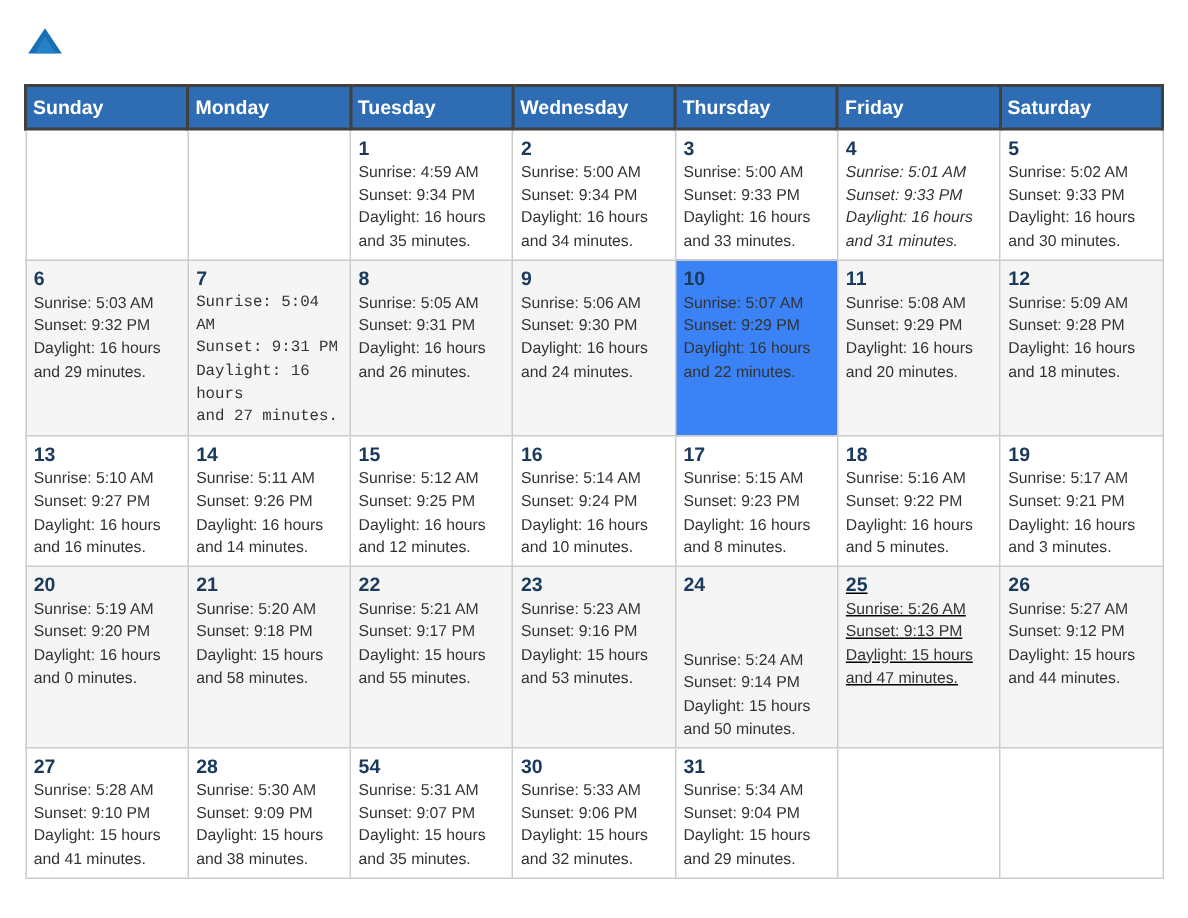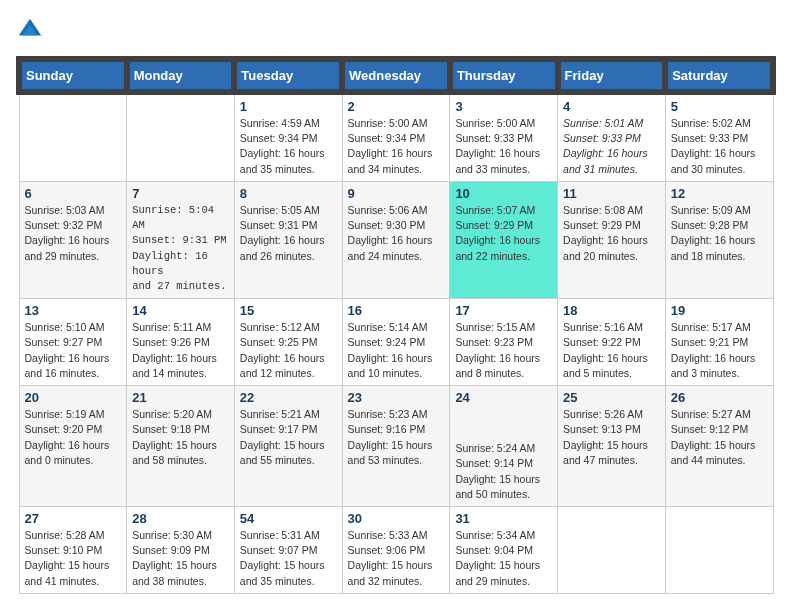--- a/index.html
+++ b/index.html
@@ -52,21 +52,21 @@
       border-collapse: collapse;
       font-size: 11px;
     }
     .calendar th {
       background: #2e6db4;
       color: #fff;
       padding: 6px 4px;
       text-align: left;
       font-size: 13px;
       font-weight: bold;
-      border: 6px solid #404040;
+      border: 2px solid #404040;
     }
     .calendar td {
       border: 1px solid #ccc;
       vertical-align: top;
       padding: 4px 5px;
       width: 108px;
       min-height: 80px;
       background: #fff;
     }
     .calendar tr:nth-child(even) td {
@@ -182,21 +182,21 @@
 Daylight: 16 hours
 and 26 minutes.</div>
         </td>
         <td style="background: rgb(245, 245, 245);">
           <span class="day-num">9</span>
           <div class="day-info" style="white-space: pre-line;">Sunrise: 5:06 AM
 Sunset: 9:30 PM
 Daylight: 16 hours
 and 24 minutes.</div>
         </td>
-        <td style="background: #5eead4;">
+        <td style="background: #3b82f6;">
           <span class="day-num">10</span>
           <div class="day-info" style="white-space: pre-line;">Sunrise: 5:07 AM
 Sunset: 9:29 PM
 Daylight: 16 hours
 and 22 minutes.</div>
         </td>
         <td style="background: rgb(245, 245, 245);">
           <span class="day-num">11</span>
           <div class="day-info" style="white-space: pre-line;">Sunrise: 5:08 AM
 Sunset: 9:29 PM
@@ -291,21 +291,21 @@
 Daylight: 15 hours
 and 53 minutes.</div>
         </td>
         <td style="background: rgb(245, 245, 245);">
           <span class="day-num">24</span>
           <div class="day-info" style="white-space: pre-line; margin-top: 36px;">Sunrise: 5:24 AM
 Sunset: 9:14 PM
 Daylight: 15 hours
 and 50 minutes.</div>
         </td>
-        <td style="background: rgb(245, 245, 245);">
+        <td style="background: rgb(245, 245, 245); text-decoration: underline;">
           <span class="day-num">25</span>
           <div class="day-info" style="white-space: pre-line;">Sunrise: 5:26 AM
 Sunset: 9:13 PM
 Daylight: 15 hours
 and 47 minutes.</div>
         </td>
         <td style="background: rgb(245, 245, 245);">
           <span class="day-num">26</span>
           <div class="day-info" style="white-space: pre-line;">Sunrise: 5:27 AM
 Sunset: 9:12 PM

